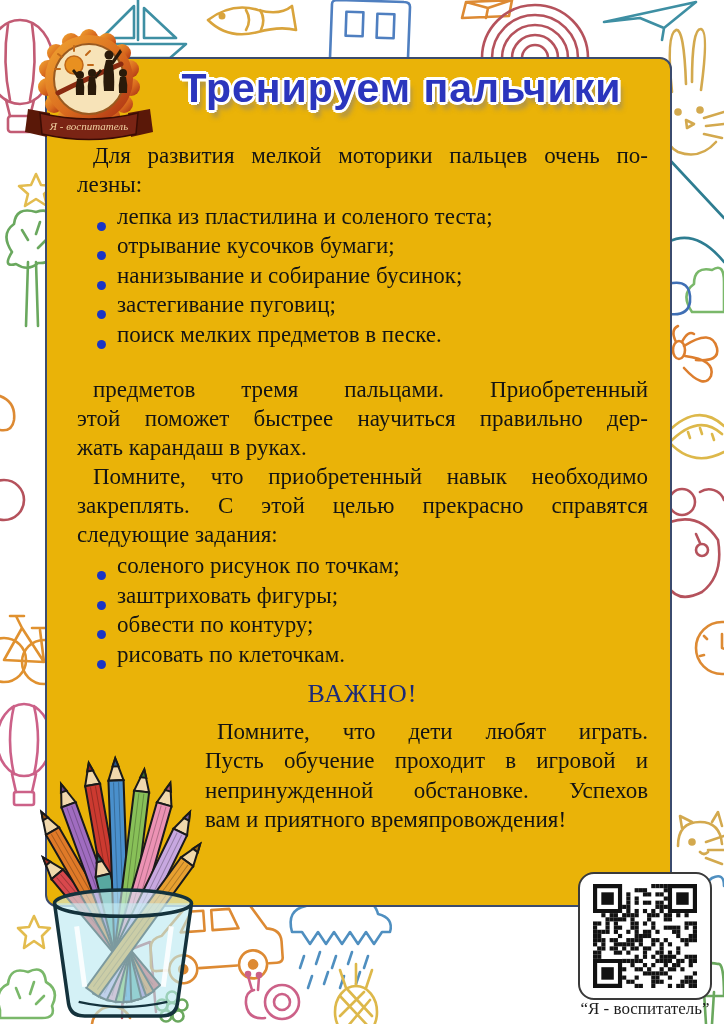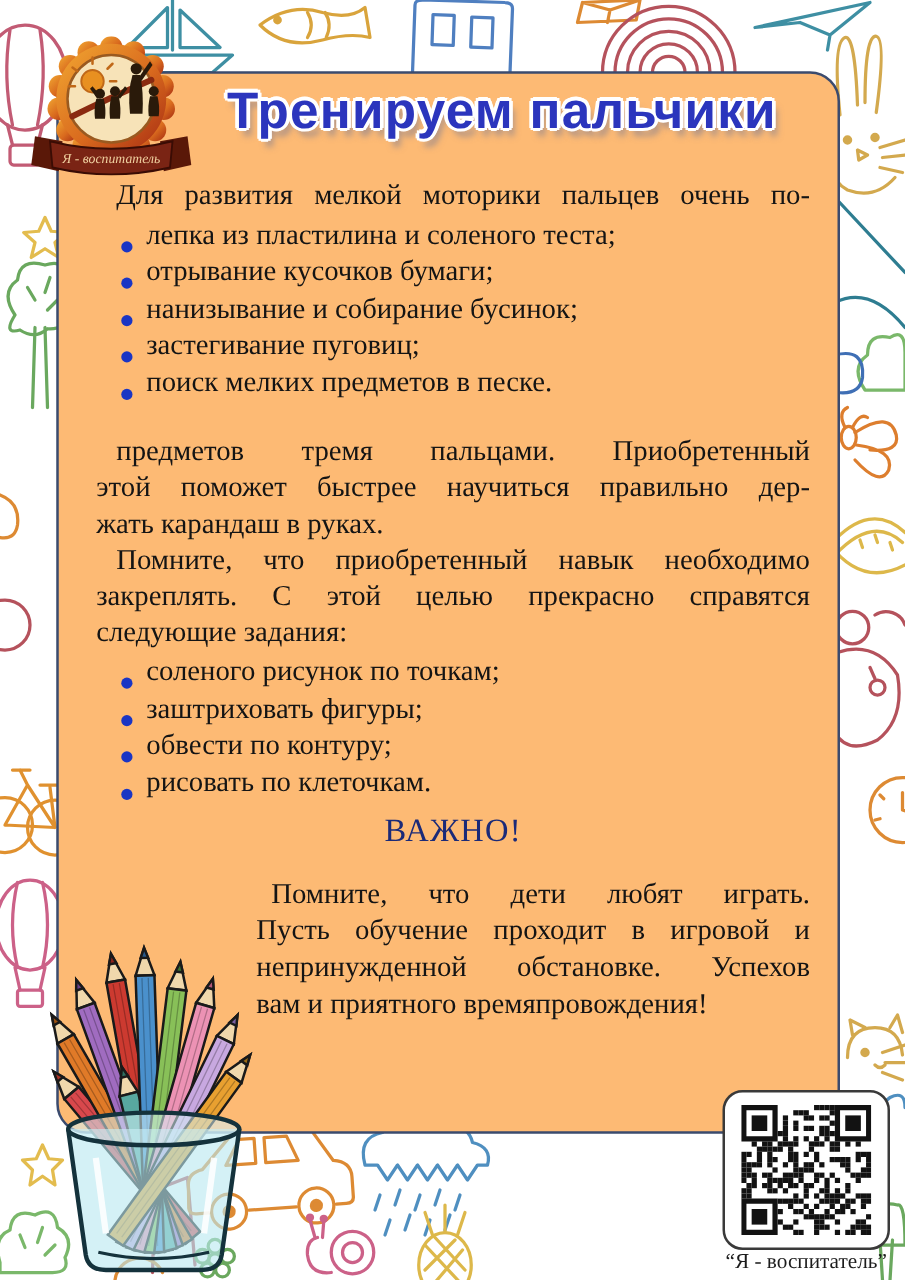--- a/index.html
+++ b/index.html
@@ -3,21 +3,21 @@
 <meta charset="utf-8">
 <style>
   html,body{margin:0;padding:0;}
   body{width:724px;height:1024px;overflow:hidden;background:#ffffff;
        font-family:"Liberation Serif","DejaVu Serif",serif;}
   .page{position:relative;width:724px;height:1024px;background:#fff;}
 
   .bg-doodles{position:absolute;left:0;top:0;width:724px;height:1024px;z-index:0;}
 
   .card{position:absolute;left:45px;top:57px;width:623px;height:846px;
-        background:#fdba74;border:2px solid #3b4b6e;border-radius:24px;z-index:1;}
+        background:#eab308;border:2px solid #3b4b6e;border-radius:12px;z-index:1;}
 
   .title{position:absolute;top:6px;left:92px;right:6px;text-align:center;margin:0;
          font-family:"Liberation Sans","DejaVu Sans",sans-serif;
          font-weight:800;font-size:41px;letter-spacing:1px;color:#2b35bd;
          text-shadow:2px 2px 0 #fff,-2px -2px 0 #fff,2px -2px 0 #fff,-2px 2px 0 #fff,
                      0 3px 0 #fff,3px 0 0 #fff,0 -3px 0 #fff,-3px 0 0 #fff,
                      4px 7px 5px rgba(110,115,150,.55);}
 
   .card-text{position:absolute;left:30px;right:22px;top:82px;
              font-size:23px;line-height:29px;color:#141414;}
@@ -28,21 +28,21 @@
 
   .bullets{margin-top:2px;}
   .bullet-item{display:flex;align-items:flex-end;gap:11px;padding-left:20px;height:29.5px;}
   .bullet-item .dot{width:9px;height:9px;border-radius:50%;background:#1a35c4;flex:none;}
 
   .gap-before{margin-top:26px;}
 
   .important{margin-top:10px;}
   .important-heading{text-align:center;font-weight:400;font-size:26px;color:#1b2a78;
                      letter-spacing:1px;height:30px;}
-  .important-text{margin-left:128px;margin-top:20px;line-height:29.5px;}
+  .important-text{margin-left:128px;margin-top:8px;line-height:29.5px;}
   .important-text .tline:first-child{text-indent:12px;}
 
   .logo{position:absolute;left:24px;top:29px;width:130px;height:115px;z-index:3;}
   .pencils{position:absolute;left:26px;top:740px;width:197px;height:282px;z-index:3;}
 
   .qr-box{position:absolute;left:578px;top:872px;width:134px;height:128px;z-index:3;
           background:#fff;border:2.5px solid #3a3a3a;border-radius:16px;
           display:flex;align-items:center;justify-content:center;box-sizing:border-box;}
   .qr-box svg{width:104px;height:104px;}
   .qr-caption{position:absolute;left:560px;top:999px;width:170px;z-index:3;
@@ -198,20 +198,21 @@
       <path d="M92 1024 A20 20 0 0 1 130 1018"></path>
     </g>
   </svg>
 
   <div class="card">
     <h1 class="title">Тренируем пальчики</h1>
 
     <div class="card-text">
       <div class="jpara">
           <div class="tline">Для развития мелкой моторики пальцев очень по-</div>
+          <div class="tline tlast">лезны:</div>
         </div>
       <div class="bullets">
           <div class="bullet-item">
             <span class="dot"></span>
             <span>лепка из пластилина и соленого теста;</span>
           </div>
           <div class="bullet-item">
             <span class="dot"></span>
             <span>отрывание кусочков бумаги;</span>
           </div>

